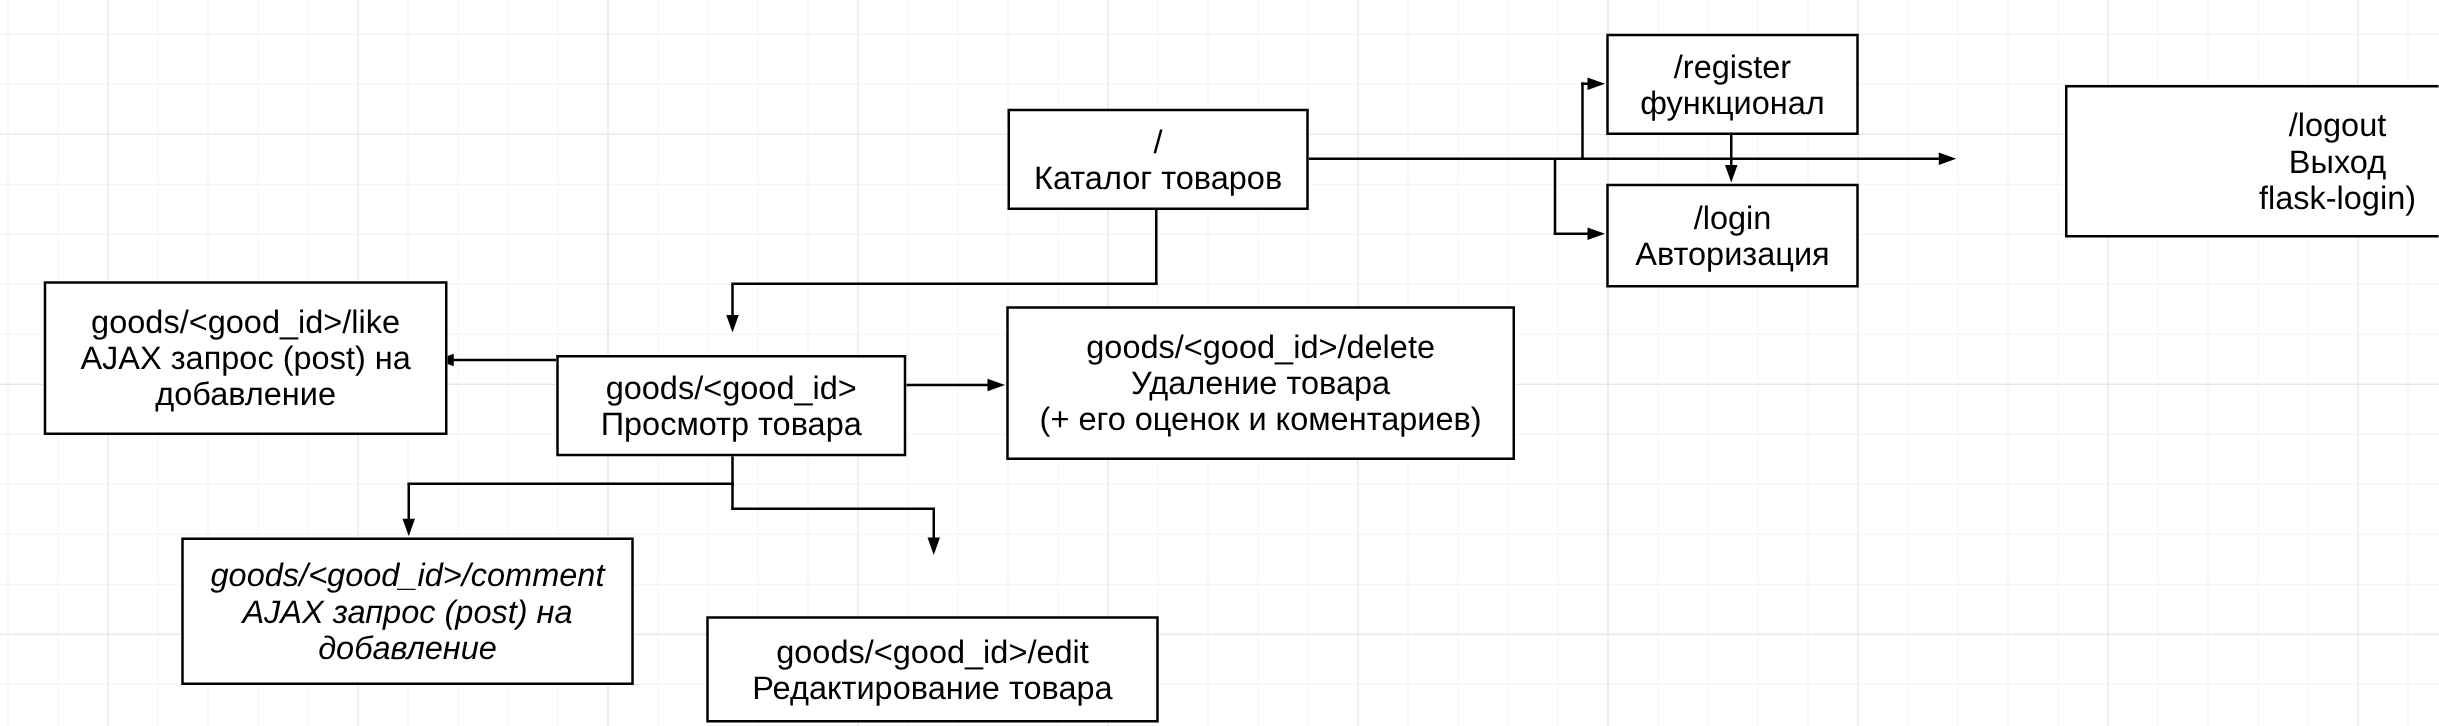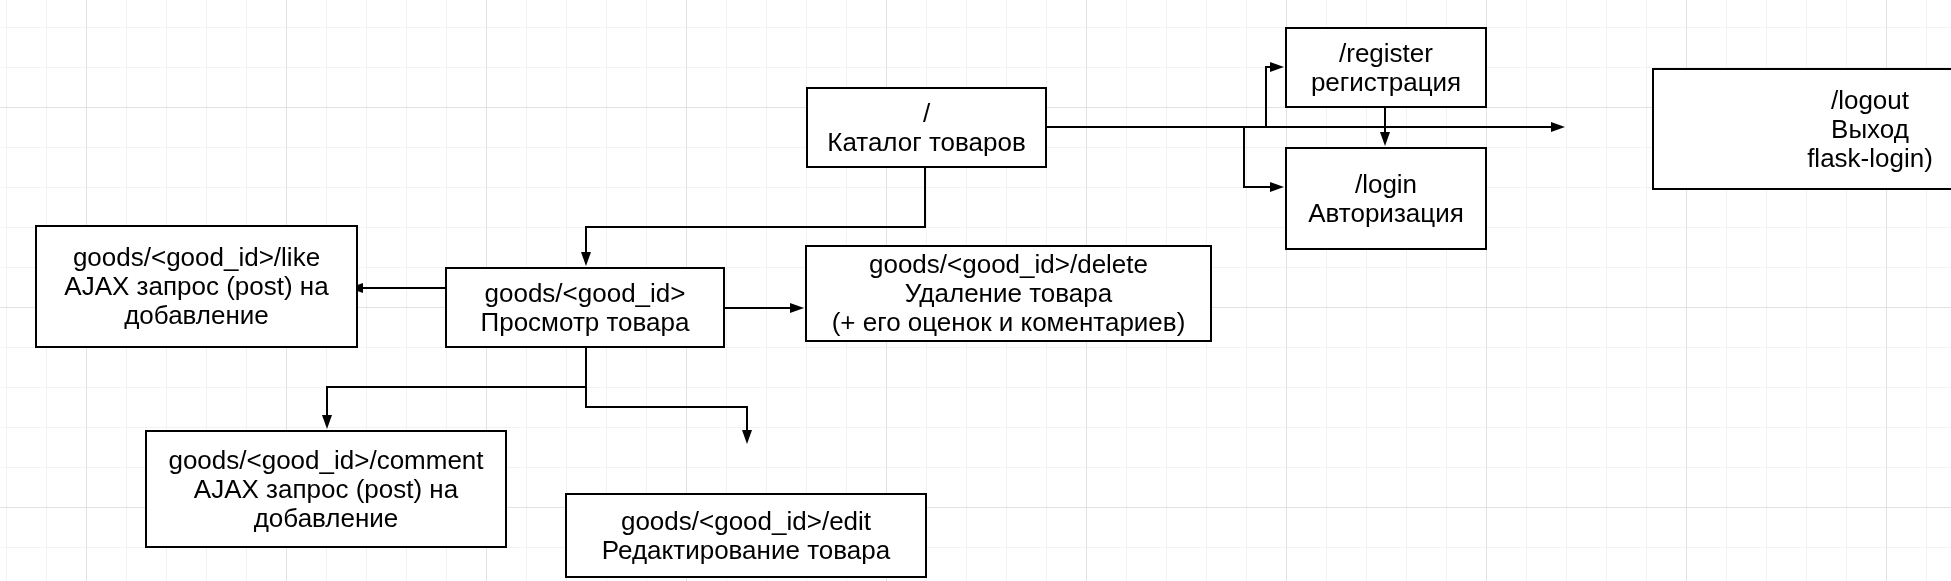--- a/index.html
+++ b/index.html
@@ -41,26 +41,26 @@
   .seg.h { height: 2px; }
   .seg.v { width: 2px; }
   .arrow { position: absolute; width: 0; height: 0; }
   .arrow.right { border-top: 5px solid transparent; border-bottom: 5px solid transparent; border-left: 14px solid #000000; }
   .arrow.left  { border-top: 5px solid transparent; border-bottom: 5px solid transparent; border-right: 14px solid #000000; }
   .arrow.down  { border-left: 5px solid transparent; border-right: 5px solid transparent; border-top: 14px solid #000000; }
 
   
   #node-catalog  { left: 806px;  top: 87px;  width: 241px; height: 81px; }
   #node-register { left: 1285px; top: 27px;  width: 202px; height: 81px; }
-  #node-login    { left: 1285px; top: 147px; width: 202px; height: 103px; }
+  #node-login    { left: 1285px; top: 147px; width: 202px; height: 83px; }
   #node-logout   { left: 1652px; top: 68px;  width: 436px; height: 122px; }
   #node-like     { left: 35px;   top: 225px; width: 323px; height: 123px; }
-  #node-view     { left: 445px;  top: 267px; width: 280px; height: 81px; }
-  #node-delete   { left: 805px;  top: 245px; width: 407px; height: 97px; }
-  #node-comment  { left: 145px;  top: 430px; width: 362px; height: 118px; }
+  #node-view     { left: 445px;  top: 284px; width: 280px; height: 81px; }
+  #node-delete   { left: 805px;  top: 245px; width: 407px; height: 123px; }
+  #node-comment  { left: 145px;  top: 430px; width: 362px; height: 118px; font-style: italic; }
   #node-edit     { left: 565px;  top: 445px; width: 362px; height: 85px; margin-top: 48px; }
 </style>
 </head>
 <body>
 
 <div class="canvas">
 
   <div class="seg h" style="left:1047px; top:126px; width:505px;"></div>
   <div class="arrow right" style="left:1551px; top:122px;"></div>
 
@@ -96,21 +96,21 @@
   <div class="seg v" style="left:746px; top:407px; height:24px;"></div>
   <div class="arrow down" style="left:742px; top:430px;"></div>
 
   <div class="node" id="node-catalog">
     <div>/</div>
     <div>Каталог товаров</div>
   </div>
 
   <div class="node" id="node-register">
     <div>/register</div>
-    <div>регистрация</div>
+    <div>функционал</div>
   </div>
 
   <div class="node" id="node-login">
     <div>/login</div>
     <div>Авторизация</div>
   </div>
 
   <div class="node" id="node-logout">
     <div>/logout</div>
     <div>Выход</div>

